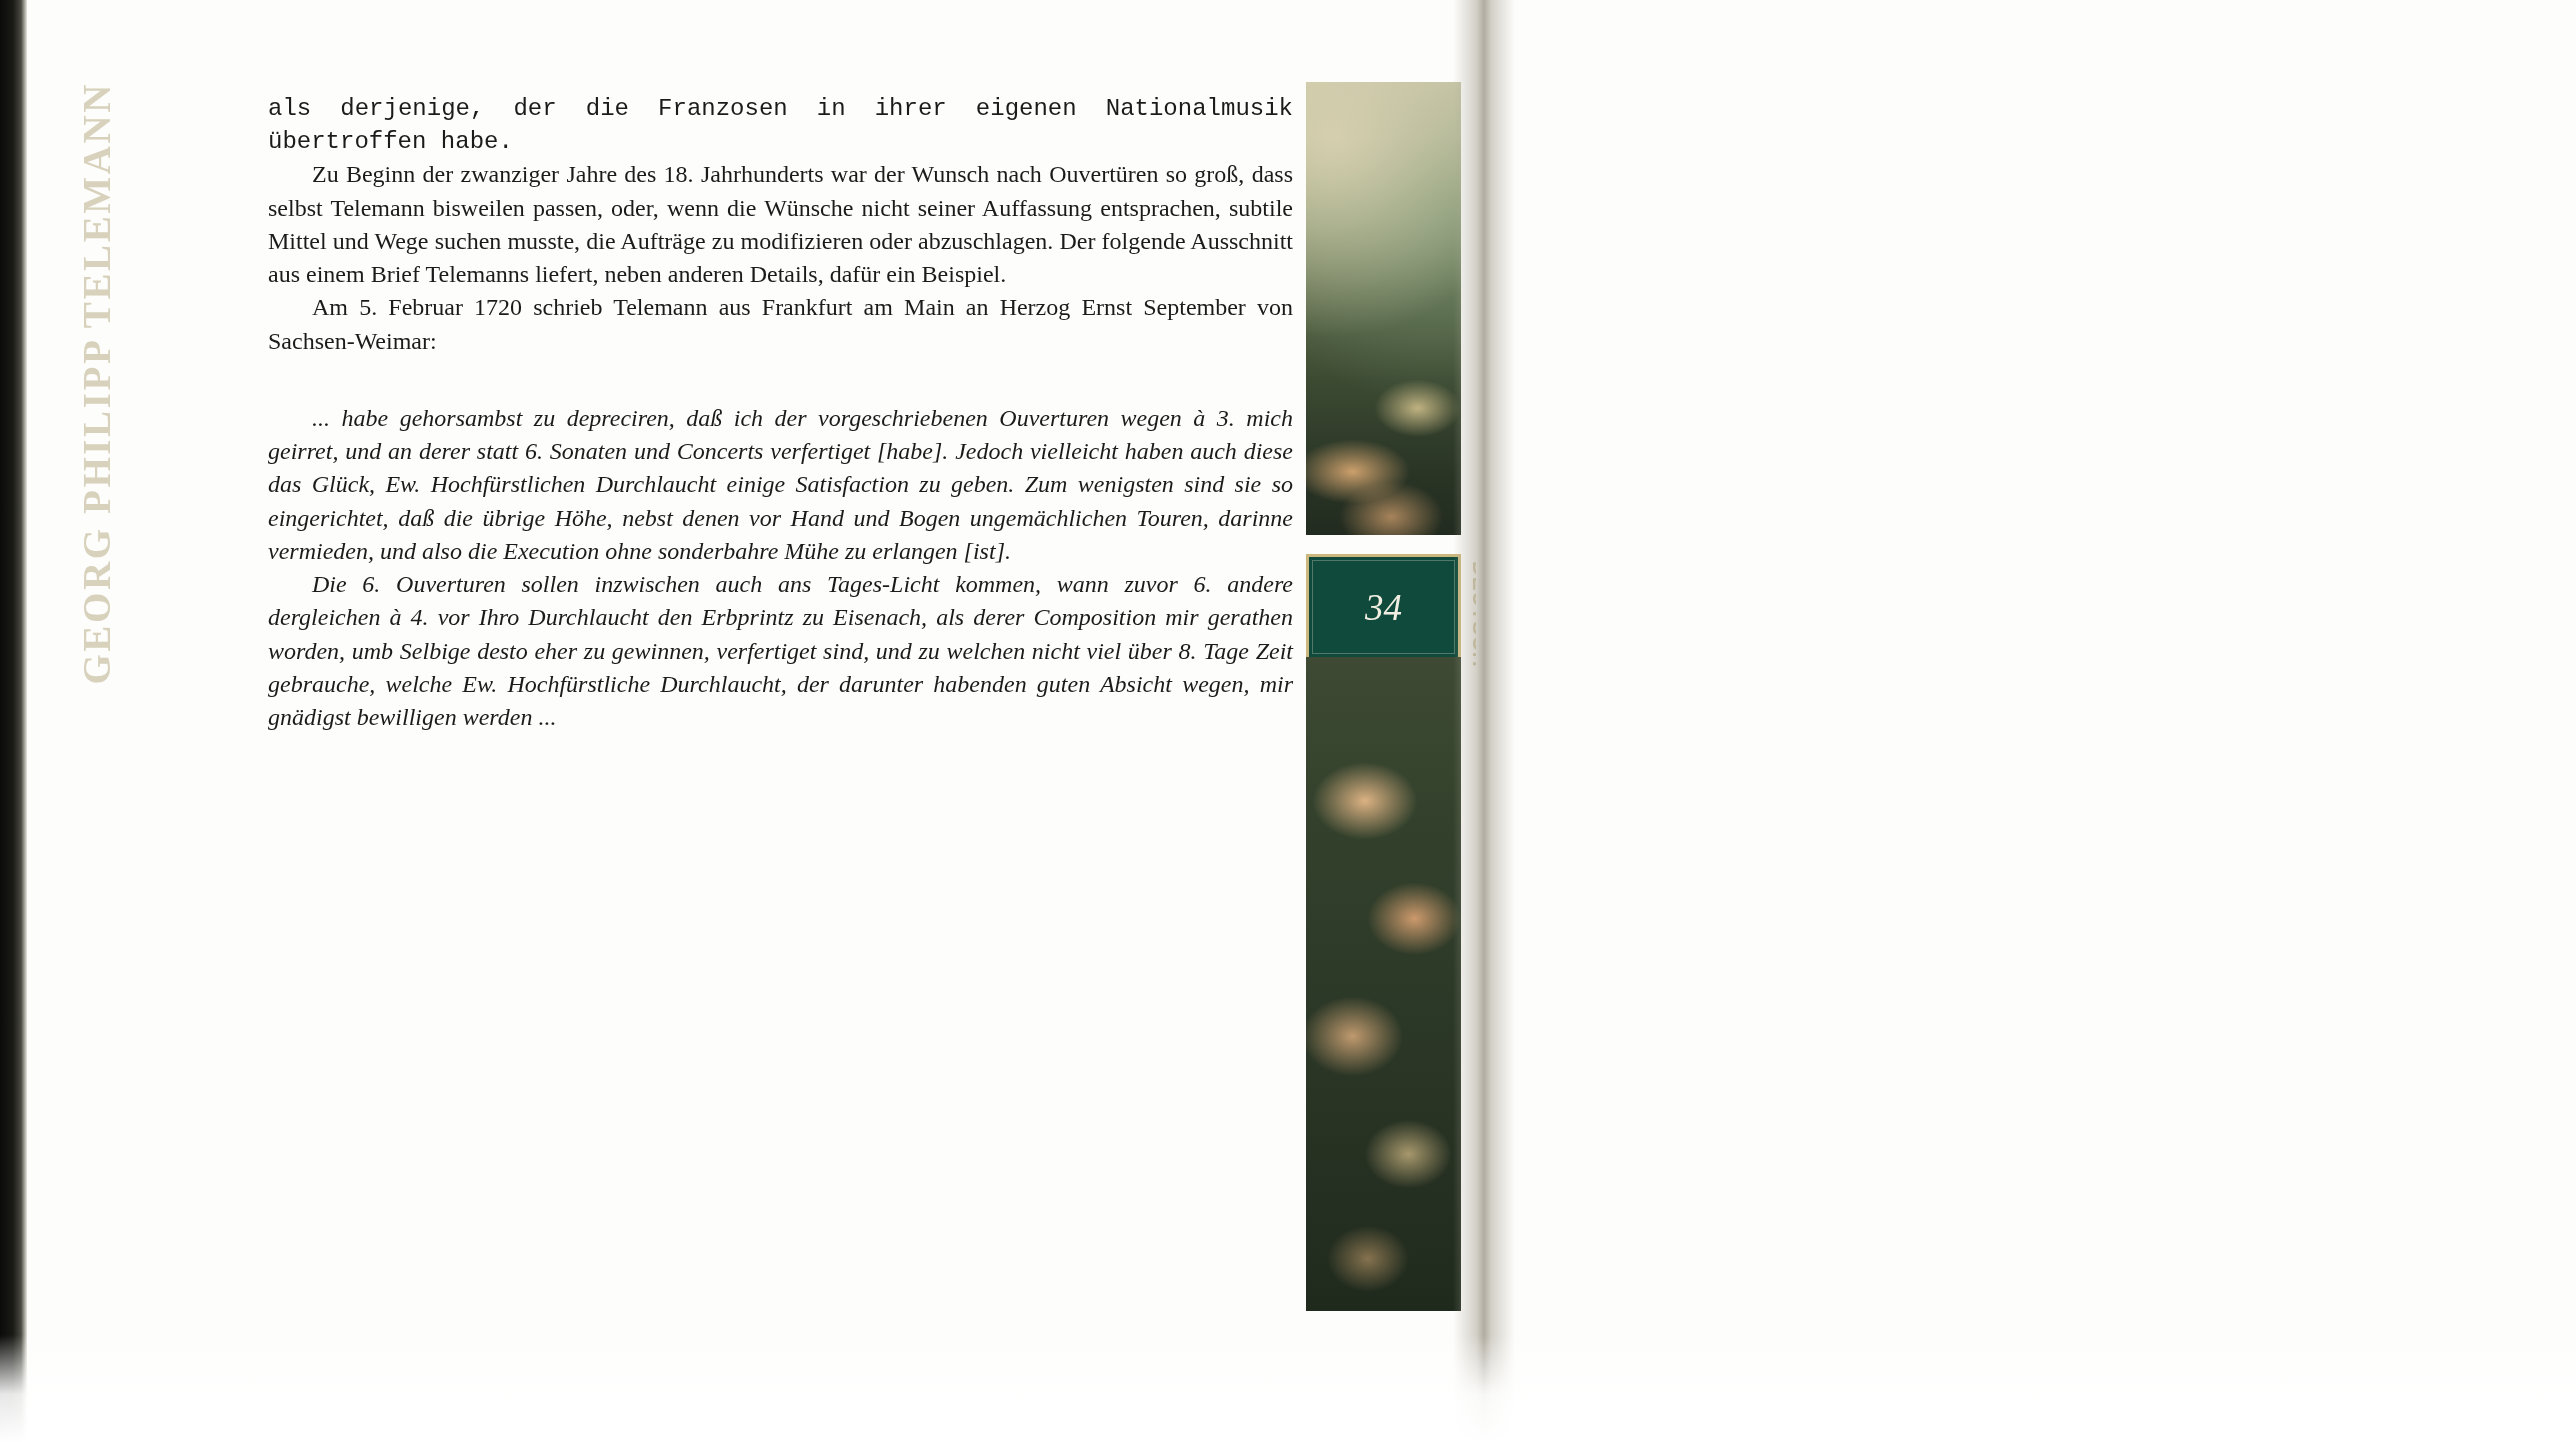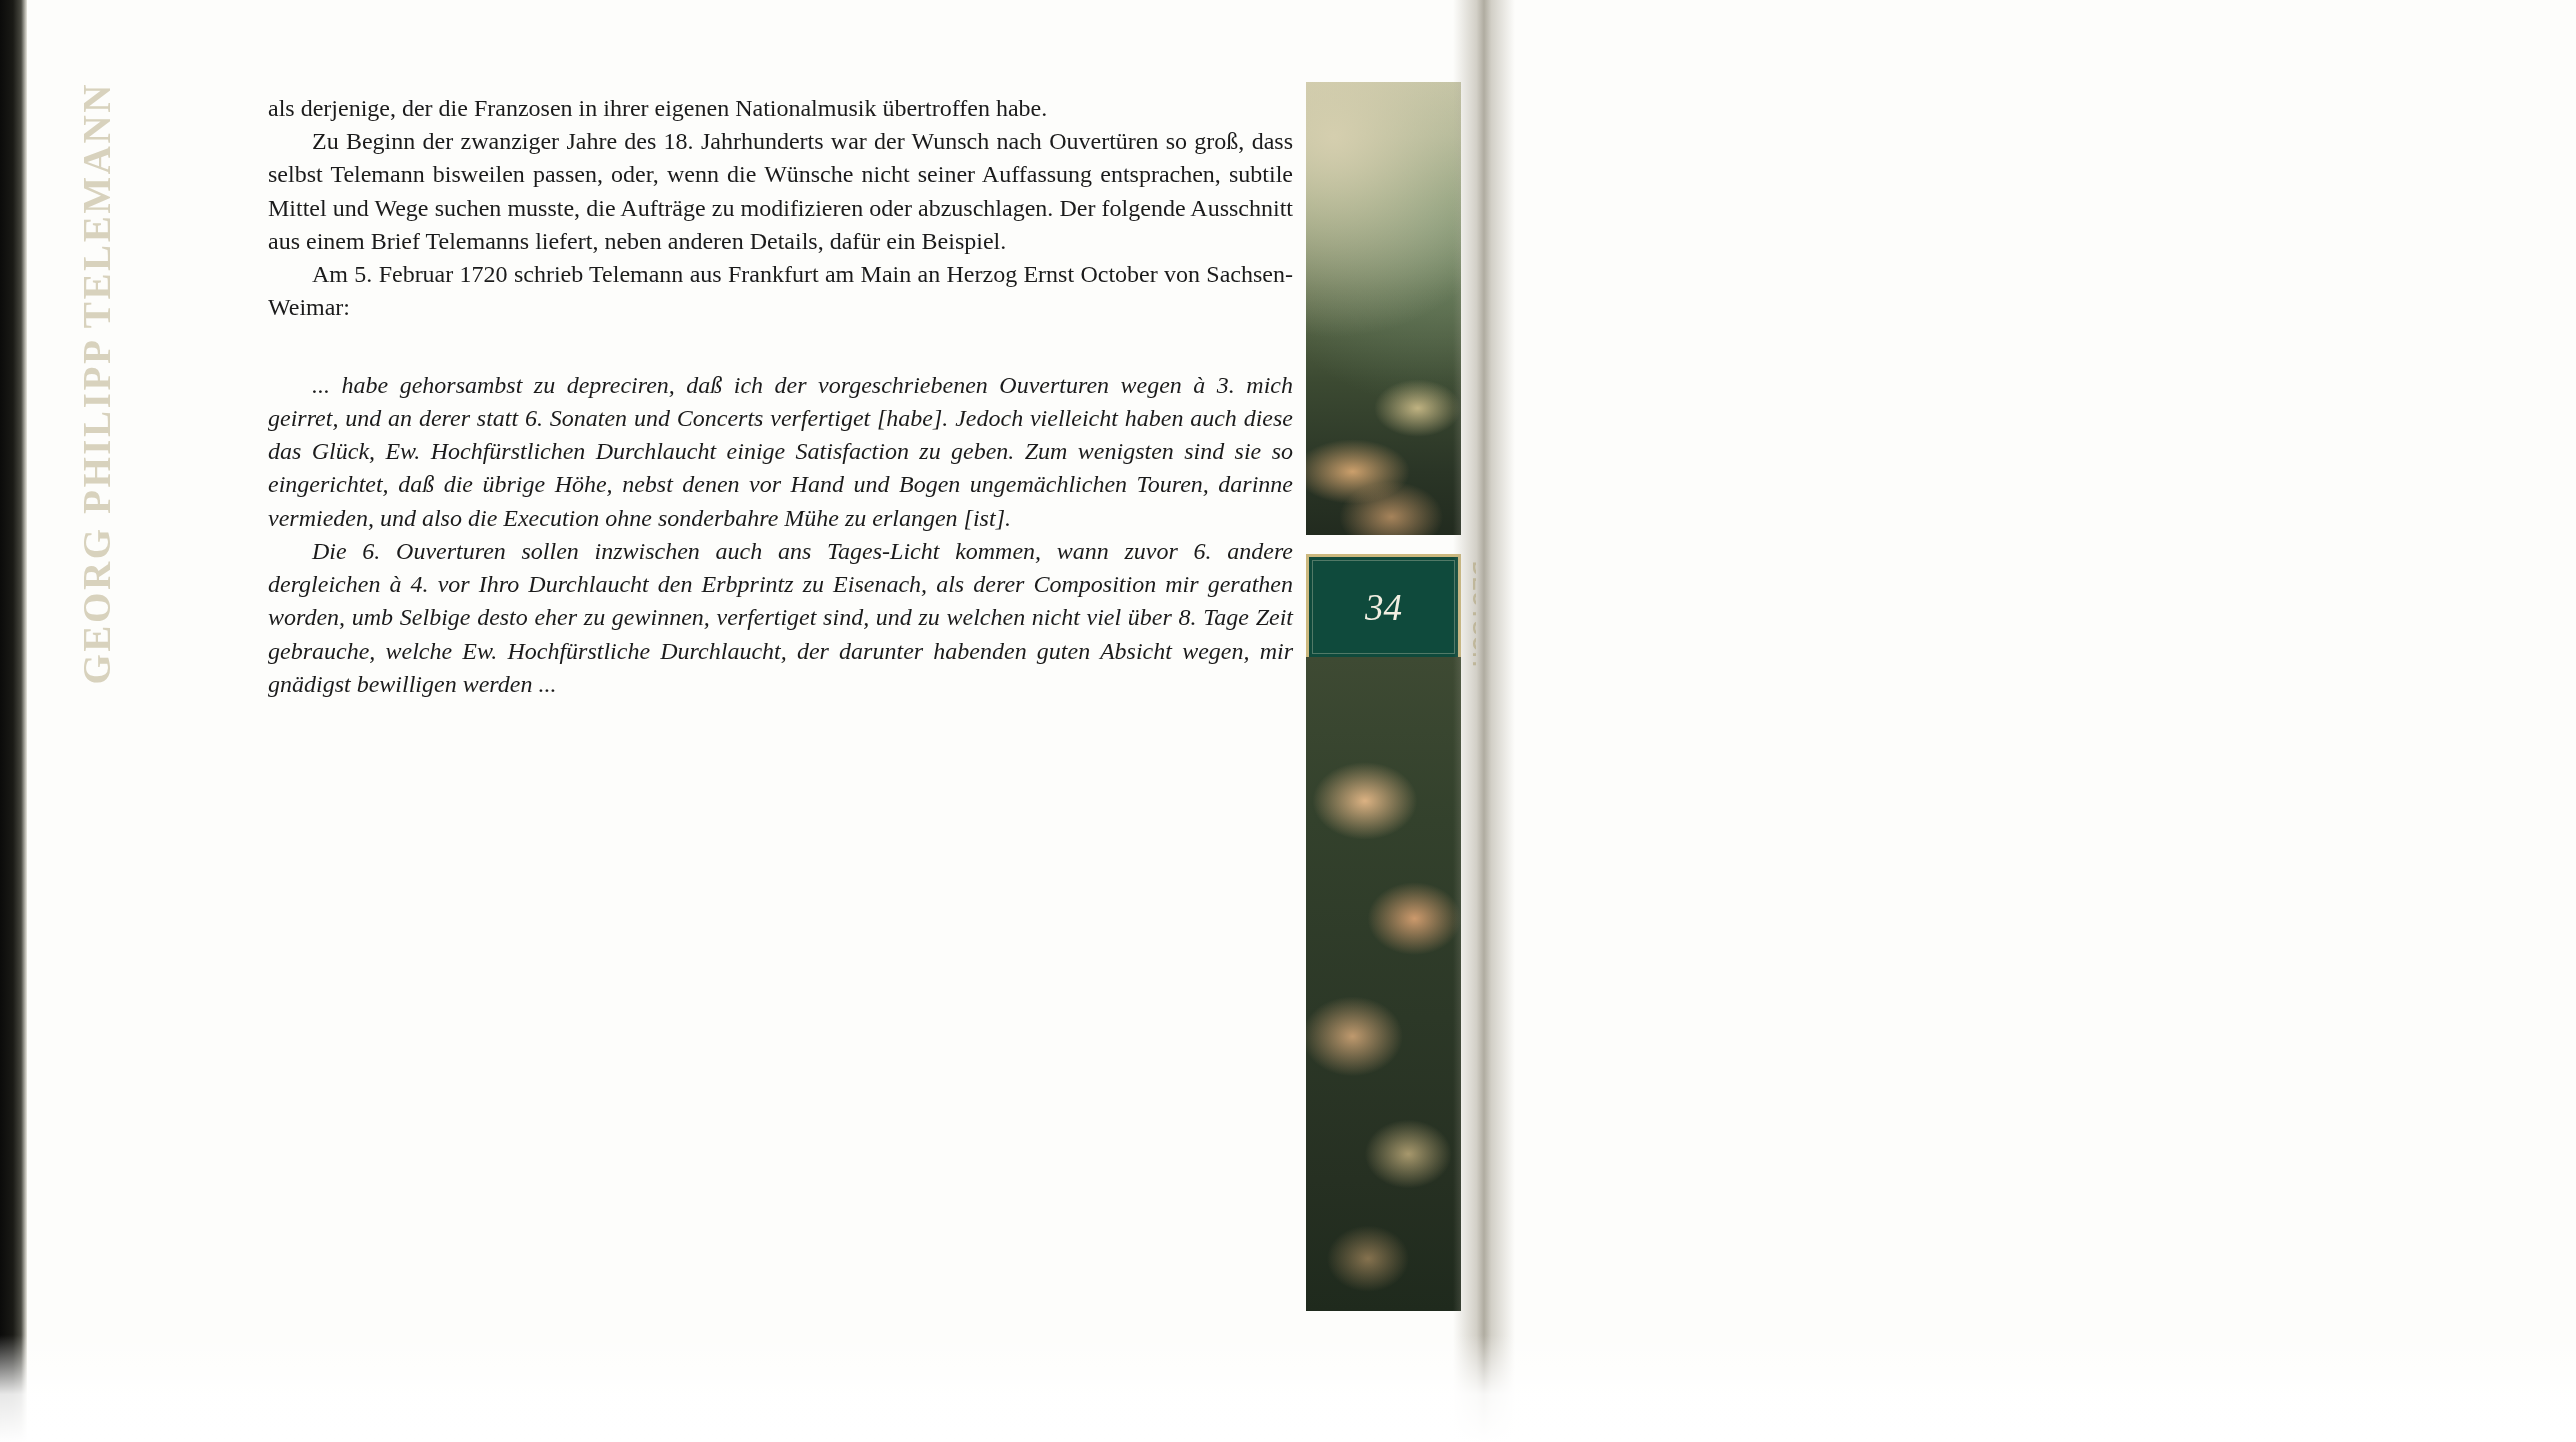--- a/index.html
+++ b/index.html
@@ -85,21 +85,21 @@
     line-height: 1.385;
     color: #1b1b1b;
     text-align: justify;
   }
   .textcol-left  { left: 268px; }
 
   .para {
     margin: 0;
     text-indent: 44px;
   }
-  .para.noindent { text-indent: 0; }
+  .para.noindent { text-indent: 0; font-family: Liberation Mono, monospace; }
   .para.italic { }
 
   .block-quote {
     margin-top: 44px;
     font-style: italic;
   }
   .quote-head {
     margin: 0;
     text-indent: 44px;
     font-style: italic;
@@ -178,21 +178,21 @@
 
   <div class="page page-left">
 
     <div class="binding-edge-left"></div>
 
     <div class="running-head running-head-left">GEORG PHILIPP TELEMANN</div>
 
     <div class="textcol textcol-left">
       <p class="para noindent">als derjenige, der die Franzosen in ihrer eigenen Nationalmusik übertroffen habe.</p>
       <p class="para">Zu Beginn der zwanziger Jahre des 18. Jahrhunderts war der Wunsch nach Ouvertüren so groß, dass selbst Telemann bisweilen passen, oder, wenn die Wünsche nicht seiner Auffassung entsprachen, subtile Mittel und Wege suchen musste, die Aufträge zu modifizieren oder abzuschlagen. Der folgende Ausschnitt aus einem Brief Telemanns liefert, neben anderen Details, dafür ein Beispiel.</p>
-      <p class="para">Am 5. Februar 1720 schrieb Telemann aus Frankfurt am Main an Herzog Ernst October von Sachsen-Weimar:</p>
+      <p class="para">Am 5. Februar 1720 schrieb Telemann aus Frankfurt am Main an Herzog Ernst September von Sachsen-Weimar:</p>
       <div class="block-quote">
         <p class="quote-head">... habe gehorsambst zu depreciren, daß ich der vorgeschriebenen Ouverturen wegen à 3. mich geirret, und an derer statt 6. Sonaten und Concerts verfertiget [habe]. Jedoch vielleicht haben auch diese das Glück, Ew. Hochfürstlichen Durchlaucht einige Satisfaction zu geben. Zum wenigsten sind sie so eingerichtet, daß die übrige Höhe, nebst denen vor Hand und Bogen ungemächlichen Touren, darinne vermieden, und also die Execution ohne sonderbahre Mühe zu erlangen [ist].</p>
         <p class="para italic">Die 6. Ouverturen sollen inzwischen auch ans Tages-Licht kommen, wann zuvor 6. andere dergleichen à 4. vor Ihro Durchlaucht den Erbprintz zu Eisenach, als derer Composition mir gerathen worden, umb Selbige desto eher zu gewinnen, verfertiget sind, und zu welchen nicht viel über 8. Tage Zeit gebrauche, welche Ew. Hochfürstliche Durchlaucht, der darunter habenden guten Absicht wegen, mir gnädigst bewilligen werden ...</p>
       </div>
     </div>
 
     <div class="img-strip strip-a" style="left:1306px; top:82px; height:453px;"></div>
 
     <div class="pagenum-box" style="left:1306px; top:554px;">
       <span class="pagenum">34</span>

